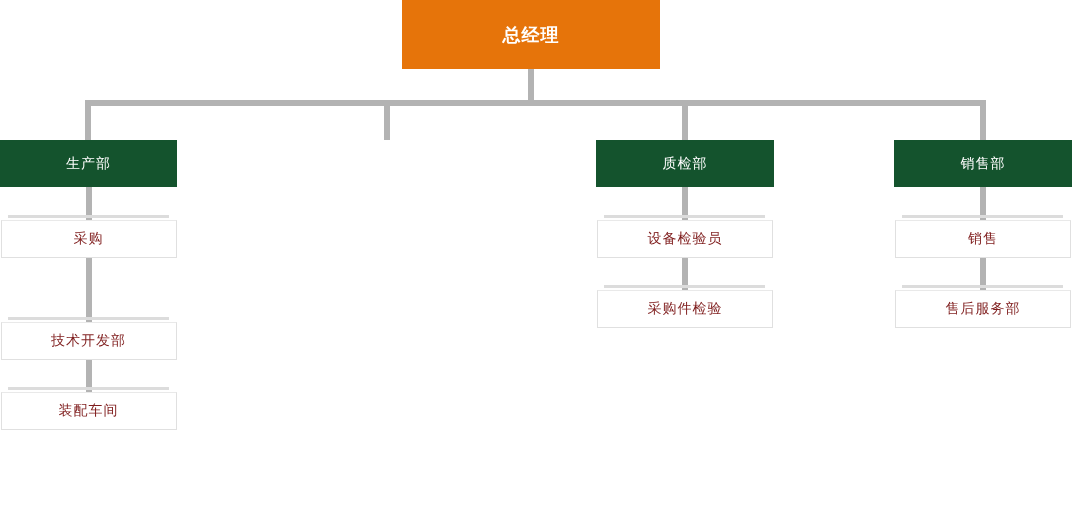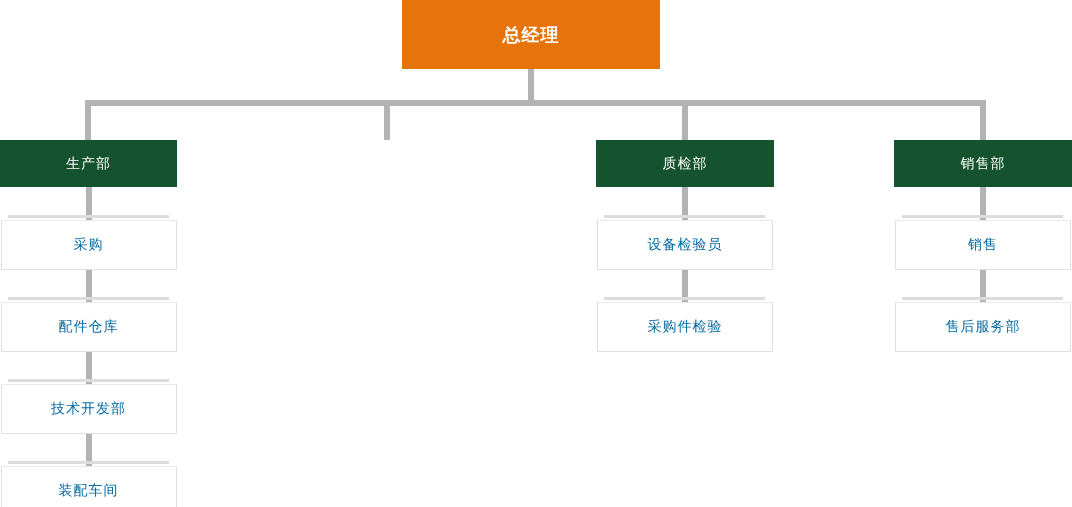--- a/index.html
+++ b/index.html
@@ -47,25 +47,25 @@
     background: #14532d;
     color: #ffffff;
     font-size: 14px;
     letter-spacing: 1px;
     display: flex; align-items: center; justify-content: center;
   }
   .vline { width: 6px; height: 32px; background: #B3B3B3; }
   .vline.first { height: 33px; }
   .leaf {
     position: relative;
-    width: 176px; height: 50px;
+    width: 176px; height: 38px;
     background: #ffffff;
     border: 1px solid #E0E0E0;
     border-top-color: #E9E9E9;
-    color: #0369a1;
+    color: #7f1d1d;
     font-size: 14px;
     letter-spacing: 1px;
     display: flex; align-items: center; justify-content: center;
   }
   .leaf::before {
     content: "";
     position: absolute;
     top: -6px; left: 6px; right: 7px; height: 3px;
     background: #DCDCDC;
   }
@@ -82,21 +82,20 @@
   <div class="line stub stub-1"></div>
   <div class="line stub stub-2"></div>
   <div class="line stub stub-3"></div>
   <div class="line stub stub-4"></div>
 
   <div class="col col-1">
     <div class="dept">生产部</div>
     <div class="vline first"></div>
     <div class="leaf">采购</div>
     <div class="vline"></div>
-    <div class="leaf">配件仓库</div>
     <div class="vline"></div>
     <div class="leaf">技术开发部</div>
     <div class="vline"></div>
     <div class="leaf">装配车间</div>
   </div>
 
 
   <div class="col col-3">
     <div class="dept">质检部</div>
     <div class="vline first"></div>

